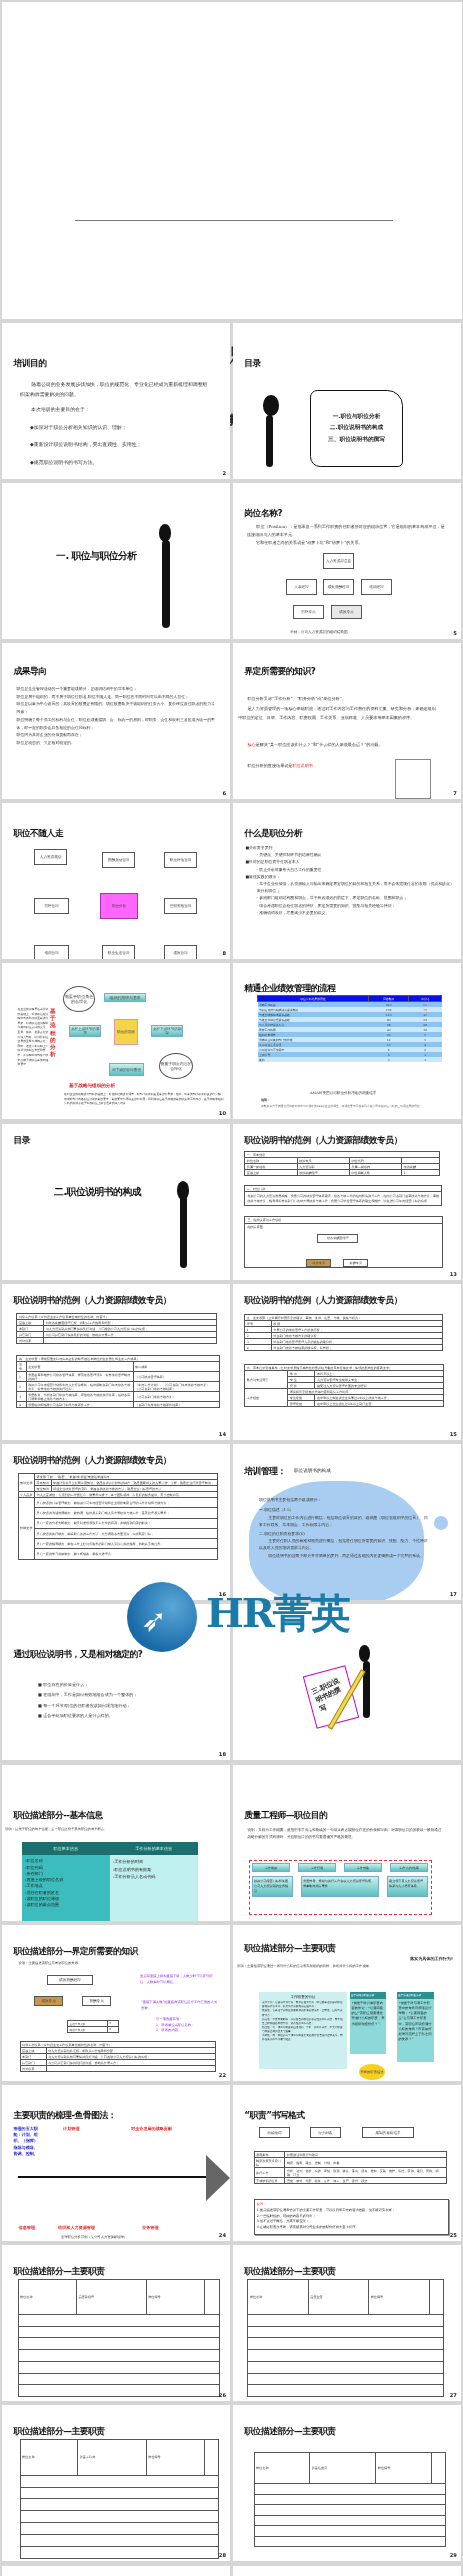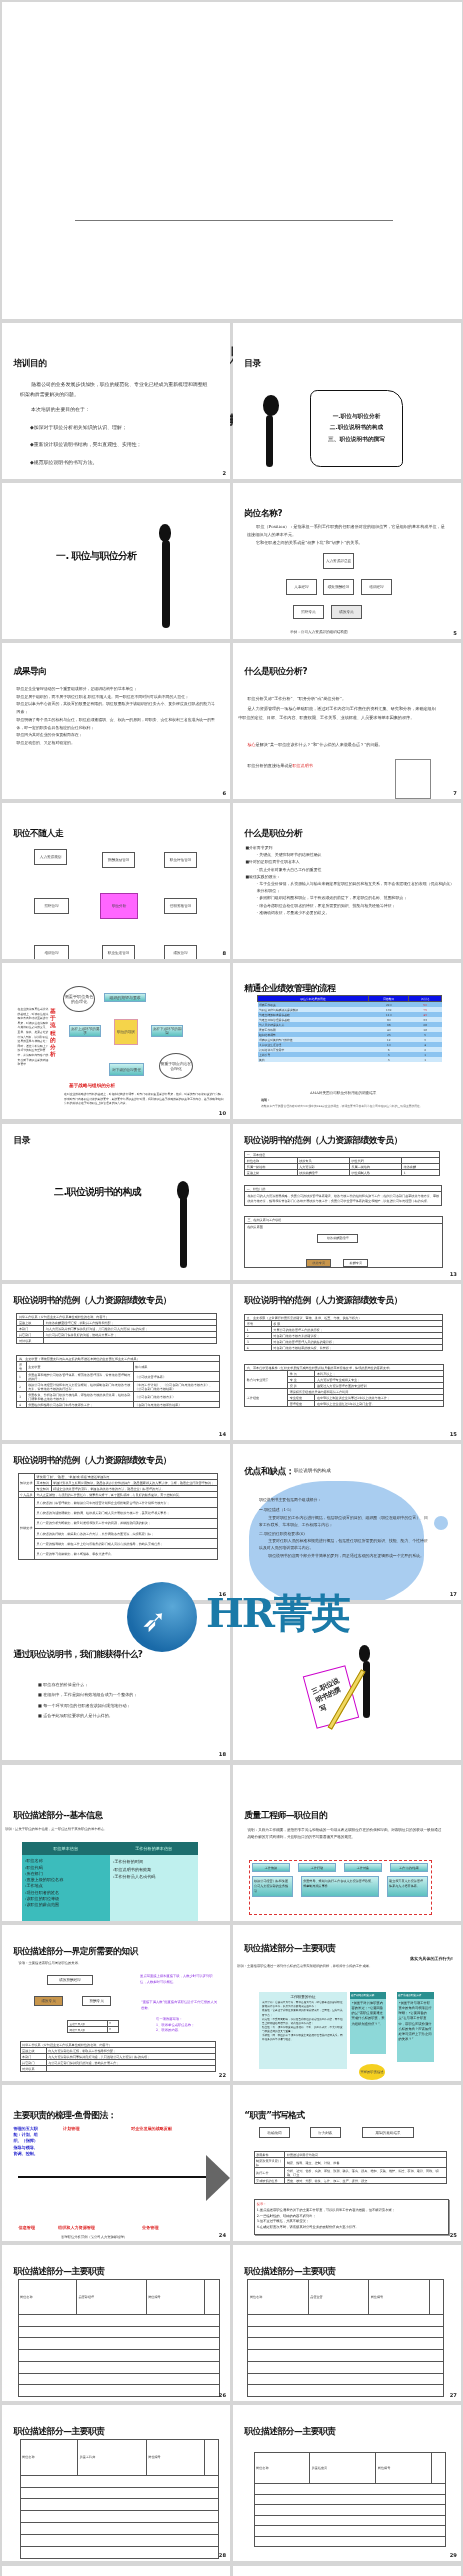--- a/index.html
+++ b/index.html
@@ -80,21 +80,21 @@
     <div>职位是企业管理活动的一个重要组成部分，是组织结构中的基本单位；</div>
     <div>职位是属于组织的，而不属于职位任职者,职位不随人走。同一职位在不同时间可以由不同的人担任；</div>
     <div>职位是以事为中心设置的，其设置的数量是有限的。职位数量取决于该组织的任务大小、复杂程度及任职者的能力等因素；</div>
     <div>职位明确了每个员工的权利与责任，职位必须遵循职、责、权统一的原则，即职务、责任和权利三者应成为统一的整体，即一定的职务会具备相应的责任和权利；</div>
     <div>职位因为其对企业的价值贡献而存在；</div>
     <div>职位是动态的、又是相对稳定的。</div>
   </div>
   <div class="pn">6</div>
 </div>
 <div class="slide r" style="top:643px">
-  <div class="st" style="top:23px">什么是职位分析?</div>
+  <div class="st" style="top:23px">界定所需要的知识?</div>
   <div class="tx sm" style="left:5.2px;top:52px;width:201px;font-size:4.1px;line-height:8.8px;text-indent:9.3px">职位分析又称“工作分析”、“职务分析”或“岗位分析”。</div>
   <div class="tx sm" style="left:5.2px;top:62px;width:201px;font-size:4.1px;line-height:8.8px;text-indent:9.3px">是人力资源管理的一项核心基础职能，通过对工作内容与工作责任的资料汇集、研究和分析，来确定组织中职位的定位、目标、工作内容、职责权限、工作关系、业绩标准、人员要求等基本因素的程序。</div>
   <div class="tx sm" style="left:14.4px;top:98px;width:185px;font-size:4.1px;line-height:8.8px"><span class="red">核心</span><span>是解决“某一职位应该作什么？”和“什么样的人来做最合适？”的问题。</span></div>
   <div class="tx sm" style="left:14.4px;top:120px;font-size:4.1px"><span>职位分析的直接结果就是</span><span class="red">职位说明书</span></div>
   <div style="position:absolute;left:162px;top:116px;width:36px;height:40px;border:1px solid #888;background:#fff"></div>
   <div class="pn">7</div>
 </div>
 
 <div class="slide l" style="top:803px">
   <div class="st" style="top:25px">职位不随人走</div>
@@ -431,35 +431,35 @@
     <tr>
           <td colspan="2" style="text-align:left;height:10.3px">具有一定的学习创新能力，能不断借鉴、吸收先进理念。</td>
         </tr>
   </tbody>
     </table>
   <div class="pn">16</div>
 </div>
 <div class="slide r" style="top:1444px">
   <div style="position:absolute;left:15.5px;top:37px;width:175px;height:124px;background:#a9cdf0;border-radius:45% 45% 40% 40%"></div>
   <div style="position:absolute;left:201px;top:72px;width:14.4px;height:14.4px;border-radius:50%;background:#a9cdf0"></div>
-  <div class="st" style="top:21.6px">优点和缺点：</div>
+  <div class="st" style="top:21.6px">培训管理：</div>
   <div style="position:absolute;left:61px;top:24px;font-size:4.6px">职位说明书的构成</div>
   <div class="tx sm" style="left:26px;top:52px;width:170px;font-size:3.9px;line-height:7.2px">
     <div>职位说明书主要包括两个组成部分：</div>
     <div style="margin-top:3.1px">一.职位描述（1-5）</div>
     <div style="text-indent:9.3px">主要对职位的工作内容进行概括，包括职位设置的目的、组织图（职位在组织中的位置）、日常工作联系、基本职责、工作权限等内容；</div>
     <div style="margin-top:2.1px">二.职位的任职资格要求(6)</div>
     <div style="text-indent:9.3px">主要对任职人员的标准和规范进行概括，包括胜任职位所需要的知识、技能、能力、个性特征以及对人员的培训需求等内容。</div>
     <div style="text-indent:9.3px">职位说明书的这两个部分并非简单的罗列，而是通过客观的内在逻辑形成一个完整的系统。</div>
   </div>
   <div class="pn">17</div>
 </div>
 
 <div class="slide l" style="top:1604px">
-  <div class="st" style="top:45px">通过职位说明书，我们能获得什么?</div>
+  <div class="st" style="top:45px">通过职位说明书，又是相对稳定的?</div>
   <div class="tx sm" style="left:36px;top:76px;font-size:4.1px;line-height:10.3px">
     <div>■ 职位存在的价值是什么；</div>
     <div>■ 在组织中，工作是如何有效地组合成为一个整体的；</div>
     <div>■ 每一个环节/职位的任职者应该如何规范地行动；</div>
     <div>■ 适合于此项职位要求的人是什么样的。</div>
   </div>
   <div class="pn">18</div>
 </div>
 <div class="slide r" style="top:1604px">
   <div style="position:absolute;left:76px;top:66px;width:44px;height:54px;border:1px solid #c0c;transform:rotate(-15deg);background:#fff"></div>

